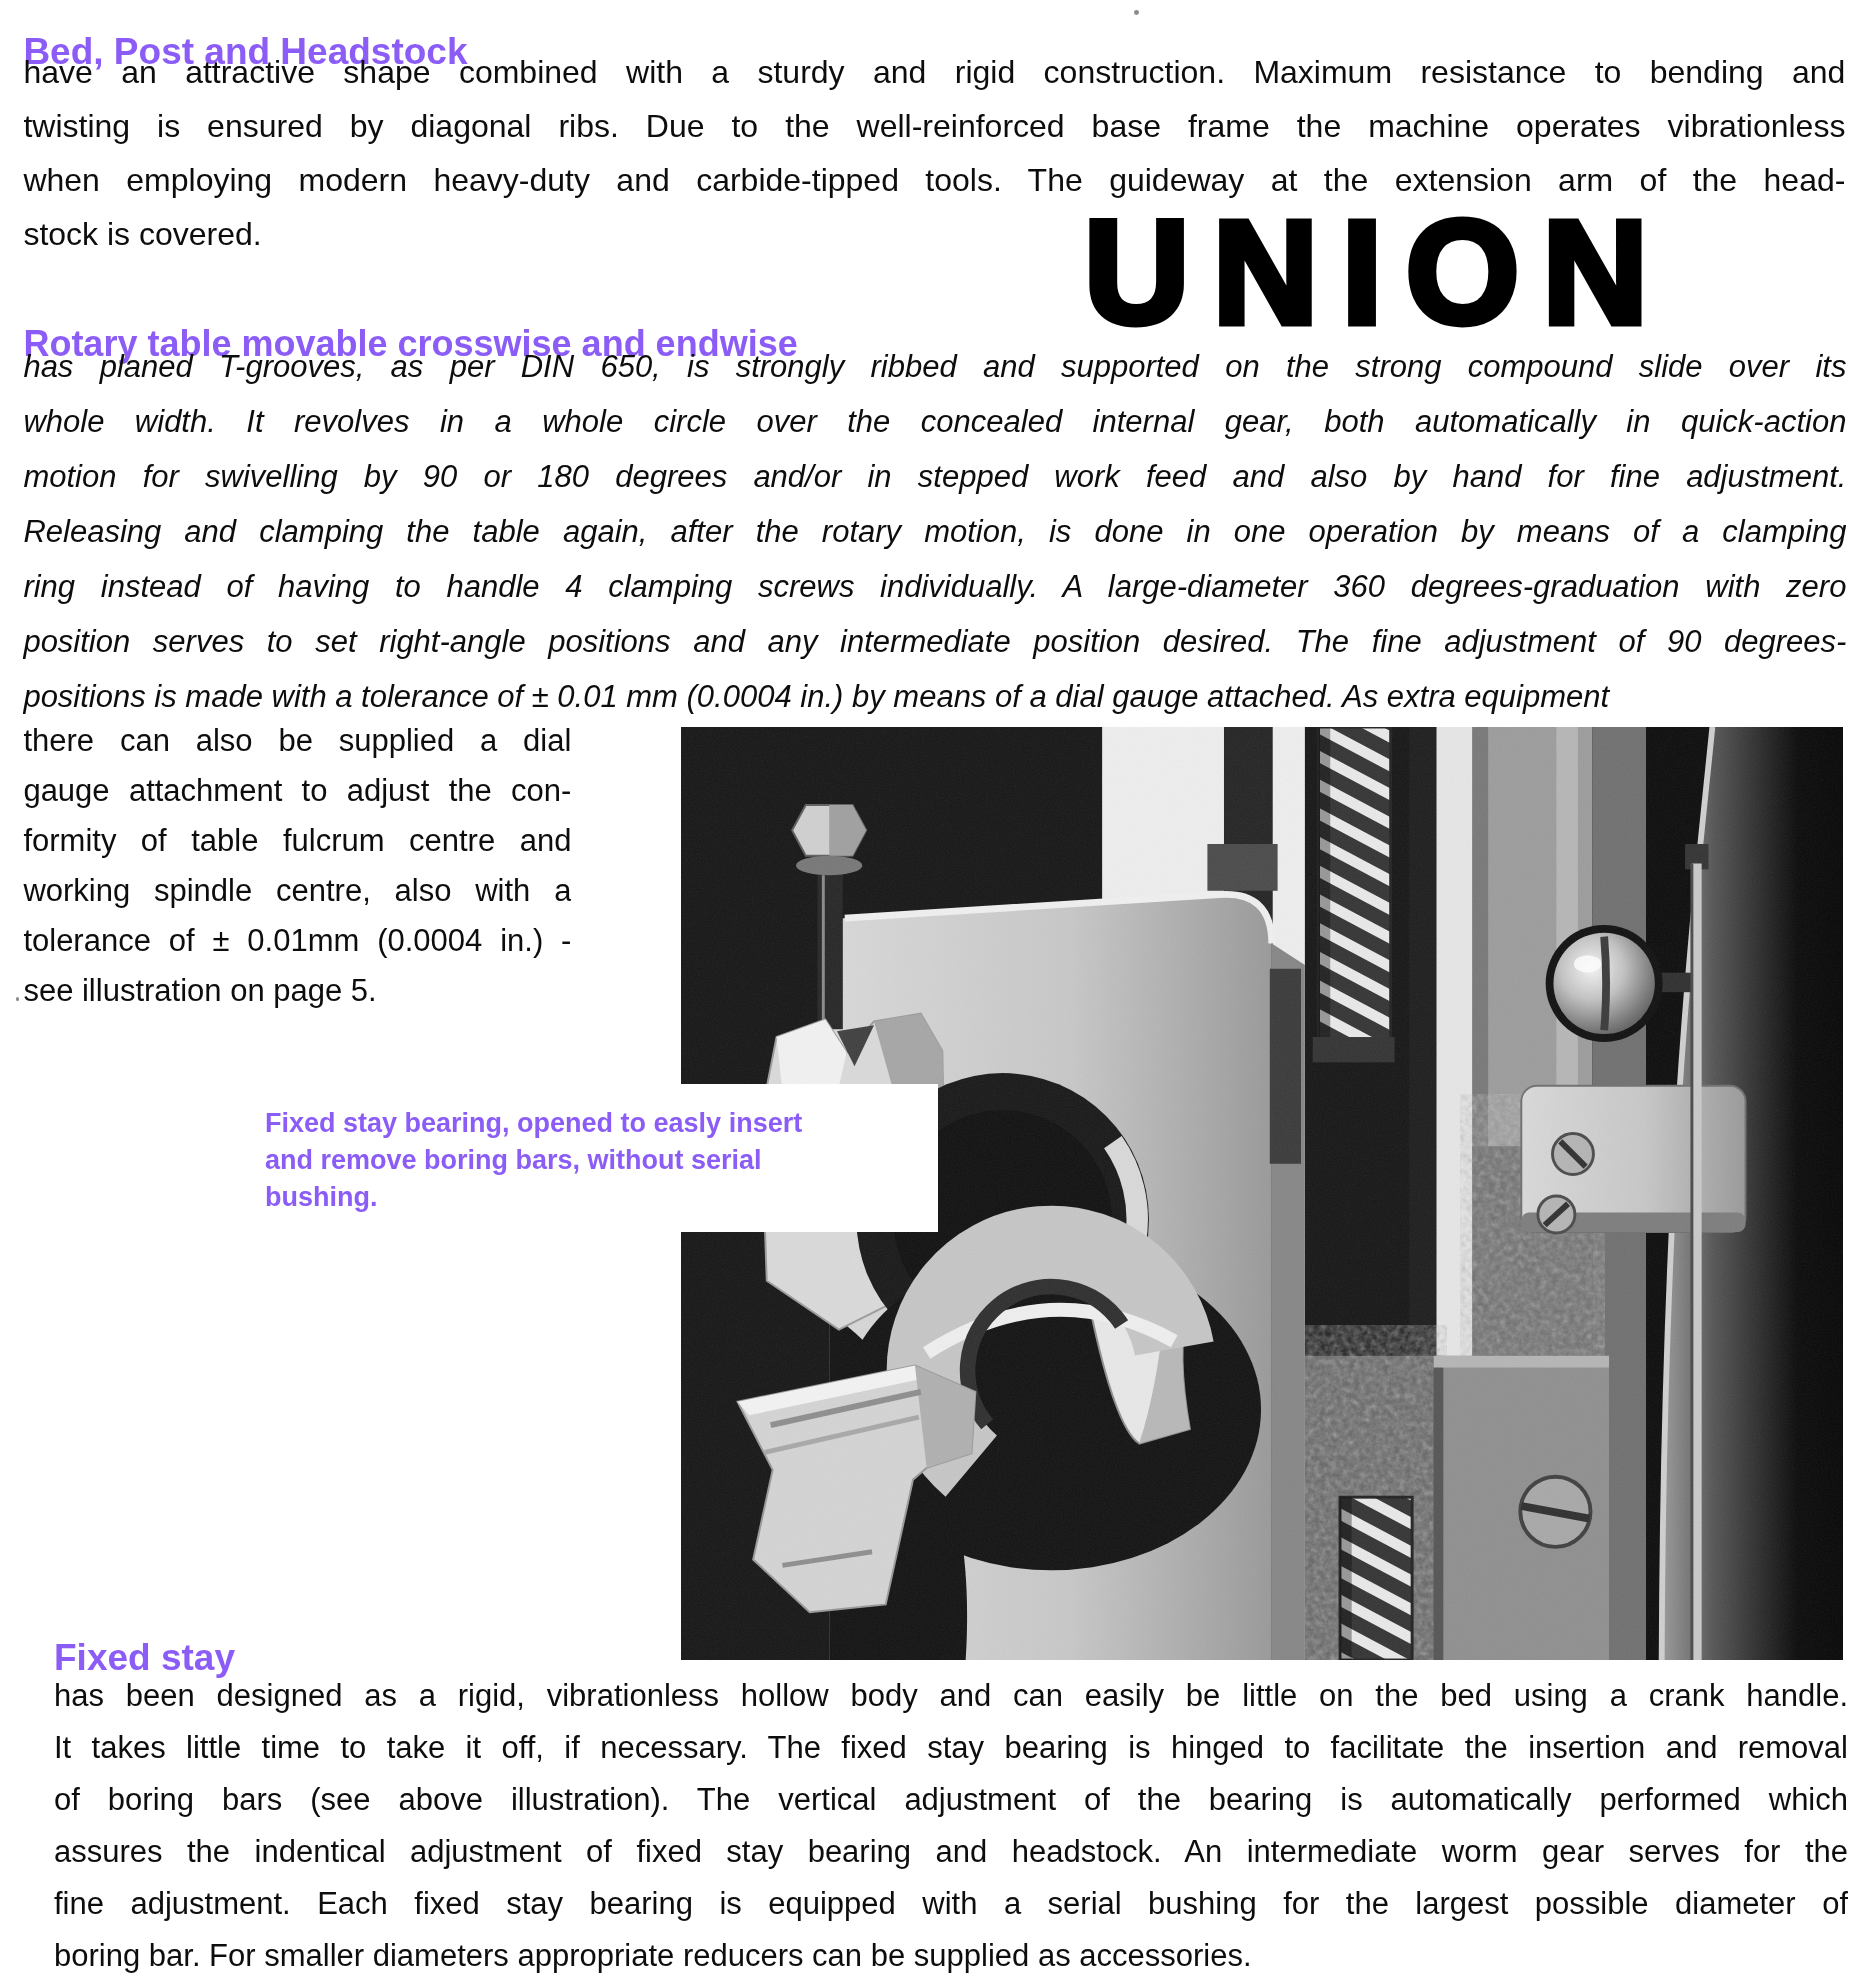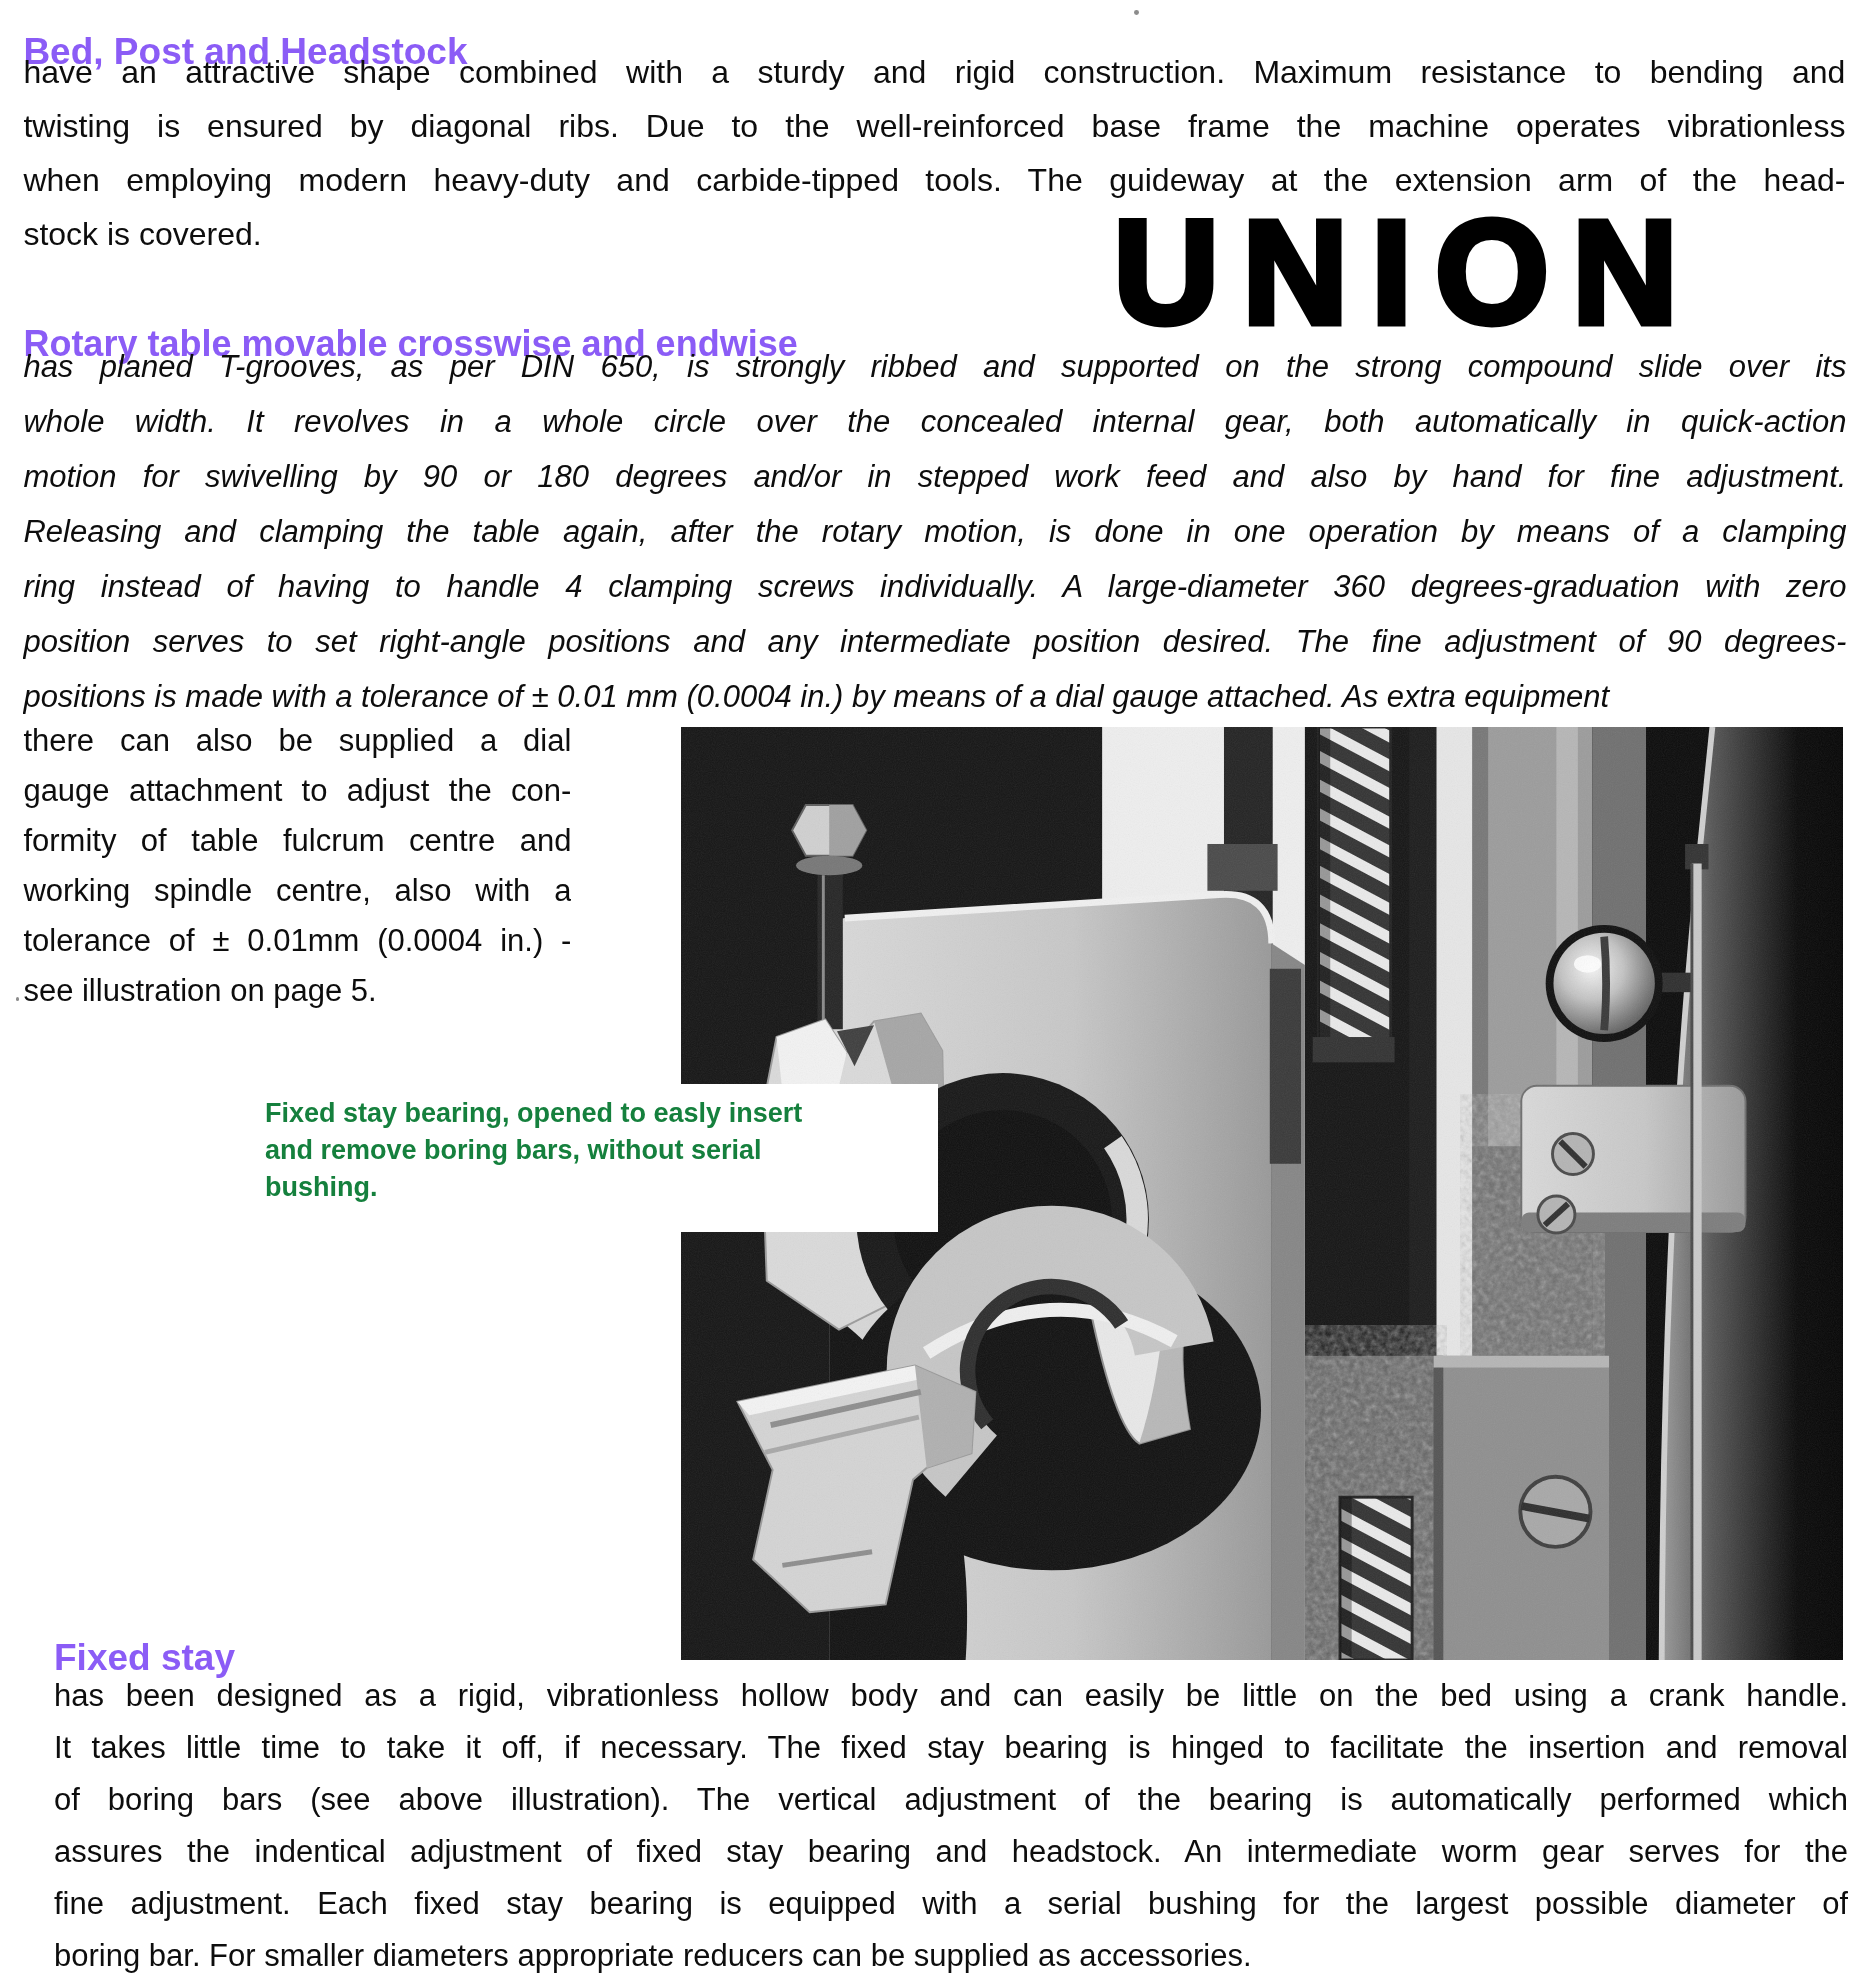--- a/index.html
+++ b/index.html
@@ -9,33 +9,33 @@
   }
   .h { position:absolute; font-weight:bold; color:#8b5cf6; white-space:nowrap; }
   .jpara { position:absolute; }
   .jline { text-align:justify; text-align-last:justify; overflow:hidden; }
   .jline.last-line { text-align-last:left; }
   .cap-line { text-align:left; }
 
   #h-bed    { left:23.4px;  top:5.9px;    font-size:37px; }
   #p-bed    { left:23.4px;  top:45px;   width:1822px; font-size:32px; line-height:54px; }
   #logo     { position:absolute; left:1084px; top:200px; width:617px; height:146px;
-              font-size:146px; line-height:146px; font-weight:bold; text-align:right;
+              font-size:146px; line-height:146px; font-weight:bold; text-align:left;
               letter-spacing:23.4px; -webkit-text-stroke:6.8px #000; color:#000; white-space:nowrap; }
   #h-rotary { left:23.4px;  top:293px;  font-size:36px; }
   #p-rotary { left:23.4px;  top:339px;  width:1823px; font-size:31px; line-height:55px;font-style:italic; }
   #p-column { left:23.4px;  top:716px;  width:548px;  font-size:31px; line-height:50px; }
 
   #photo    { position:absolute; left:681px; top:727px; width:1162px; height:933px; }
   #photo svg { display:block; width:100%; height:100%; }
 
   #caption-box { position:absolute; left:195px; top:1084px; width:743px; height:148px;
                  background:#ffffff; z-index:5; }
-  #caption-text { position:absolute; left:70px; top:11px; width:649px;
-                  font-size:27px; font-weight:bold; line-height:37px; color:#15803d; }
+  #caption-text { position:absolute; left:70px; top:21px; width:649px;
+                  font-size:27px; font-weight:bold; line-height:37px; color:#8b5cf6; }
 
   #h-fixed  { left:54px;  top:1606px; font-size:37px; }
   #p-fixed  { left:54px;  top:1670px; width:1794px; font-size:31px; line-height:52px; }
 
   .speck { position:absolute; background:#8c8c8c; border-radius:50%; }
   #speck-1 { left:1134px; top:9.8px;  width:4.9px; height:4.9px; }
   #speck-2 { left:15.6px;   top:997px; width:3.9px; height:3.9px; }
 </style>
 </head>
 <body>

